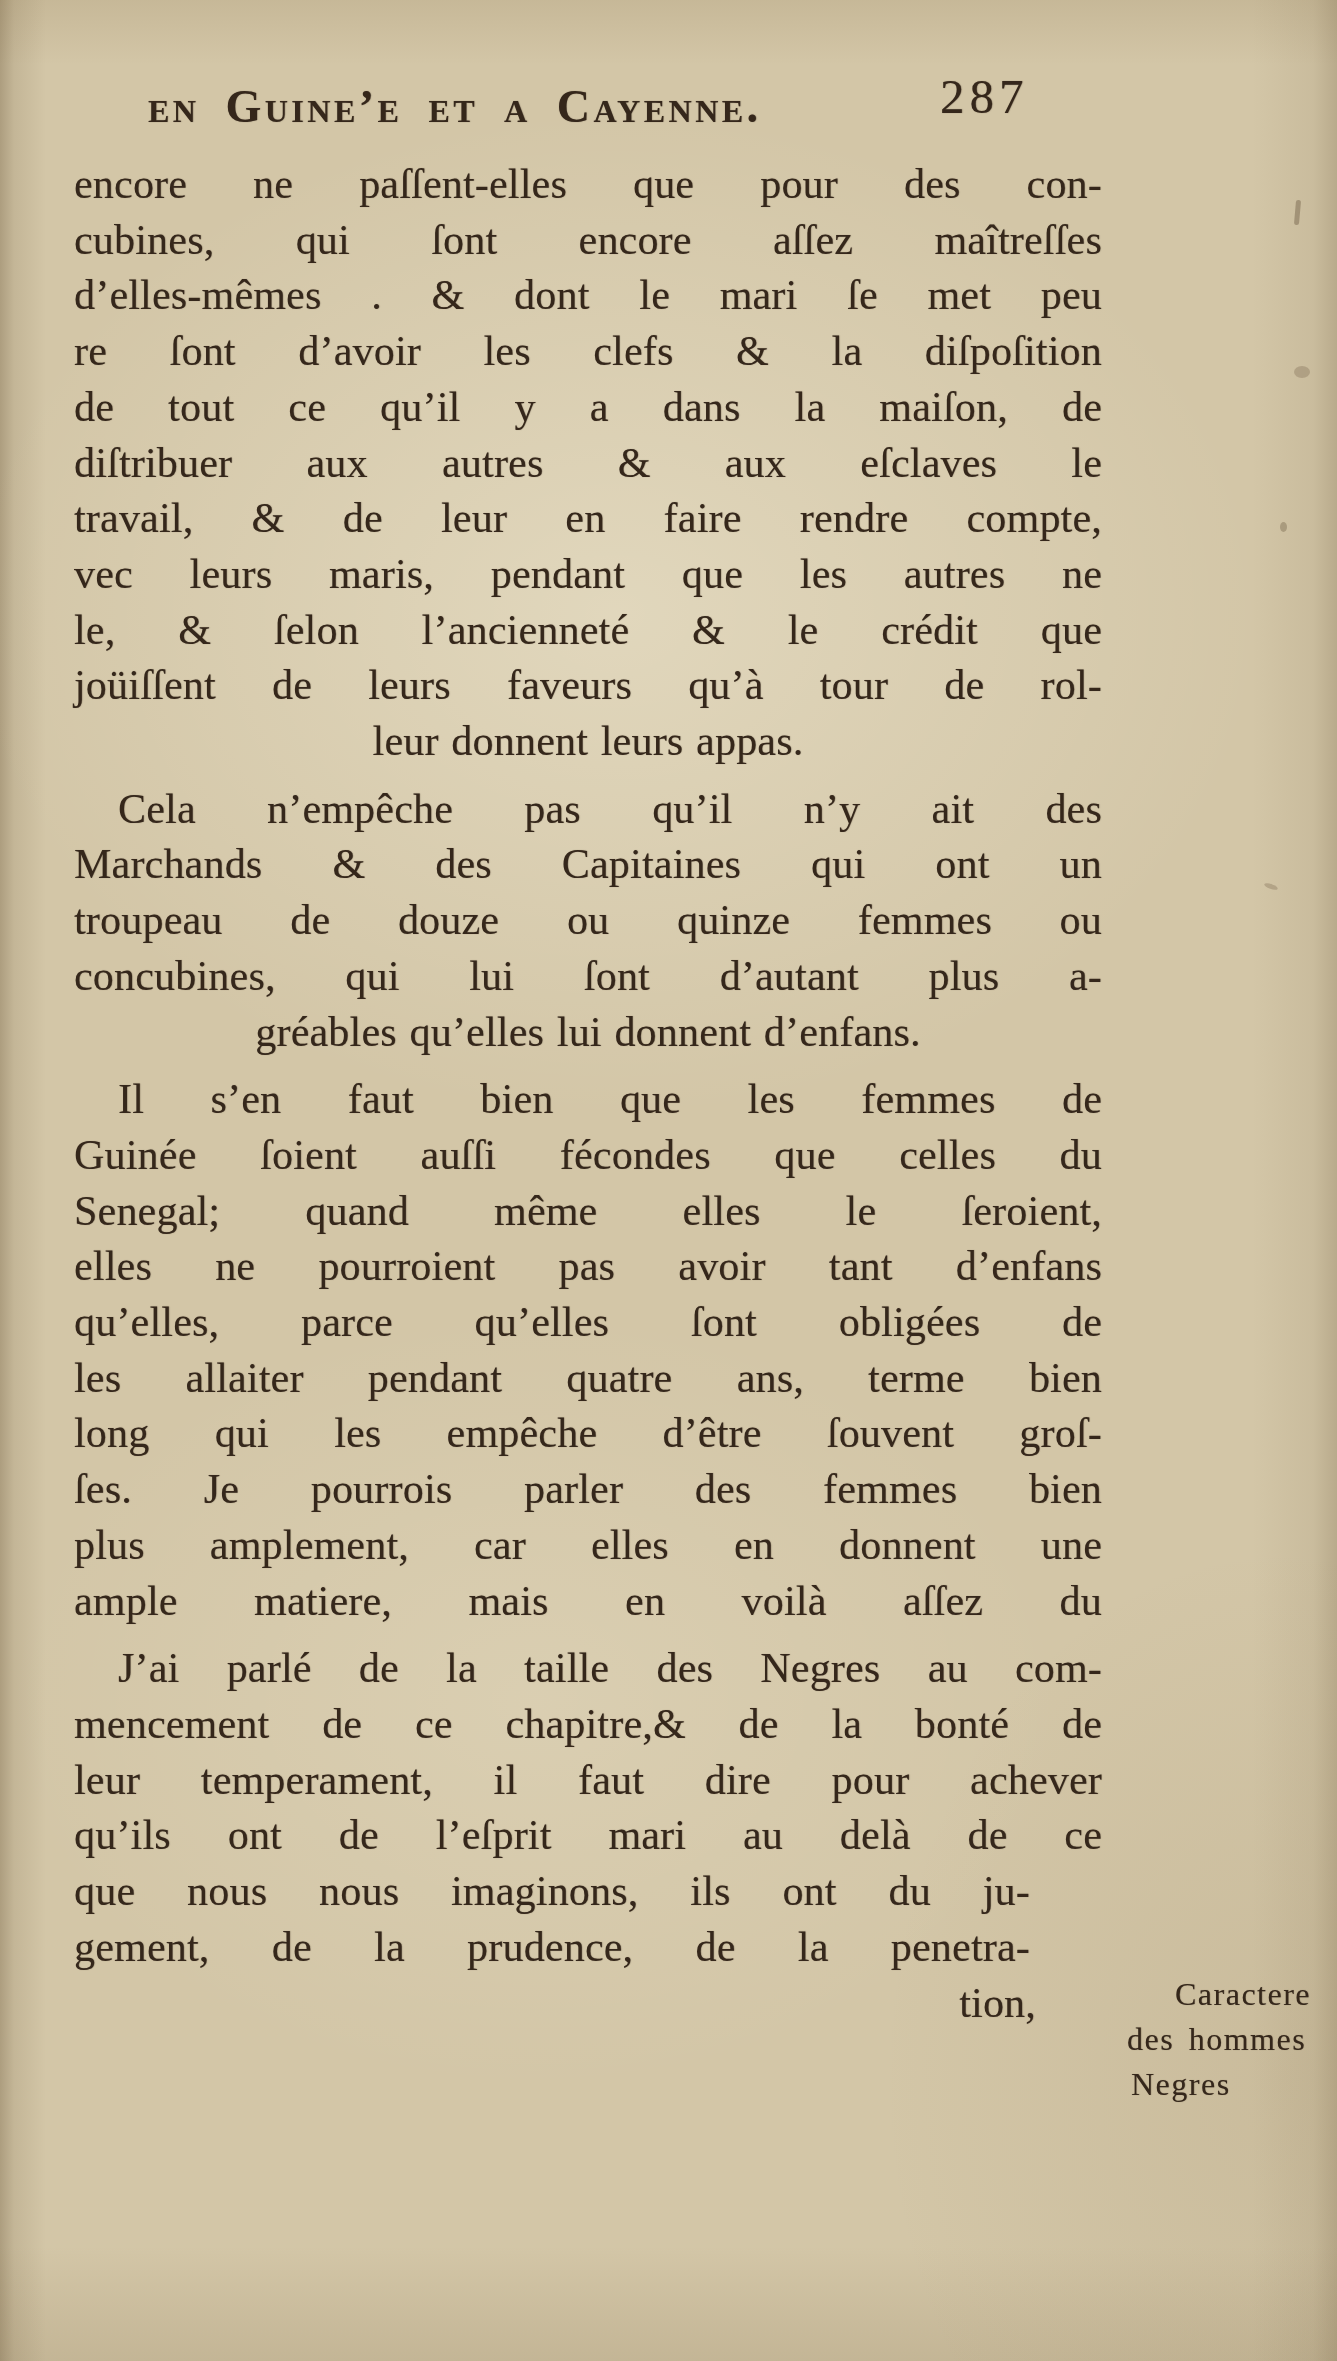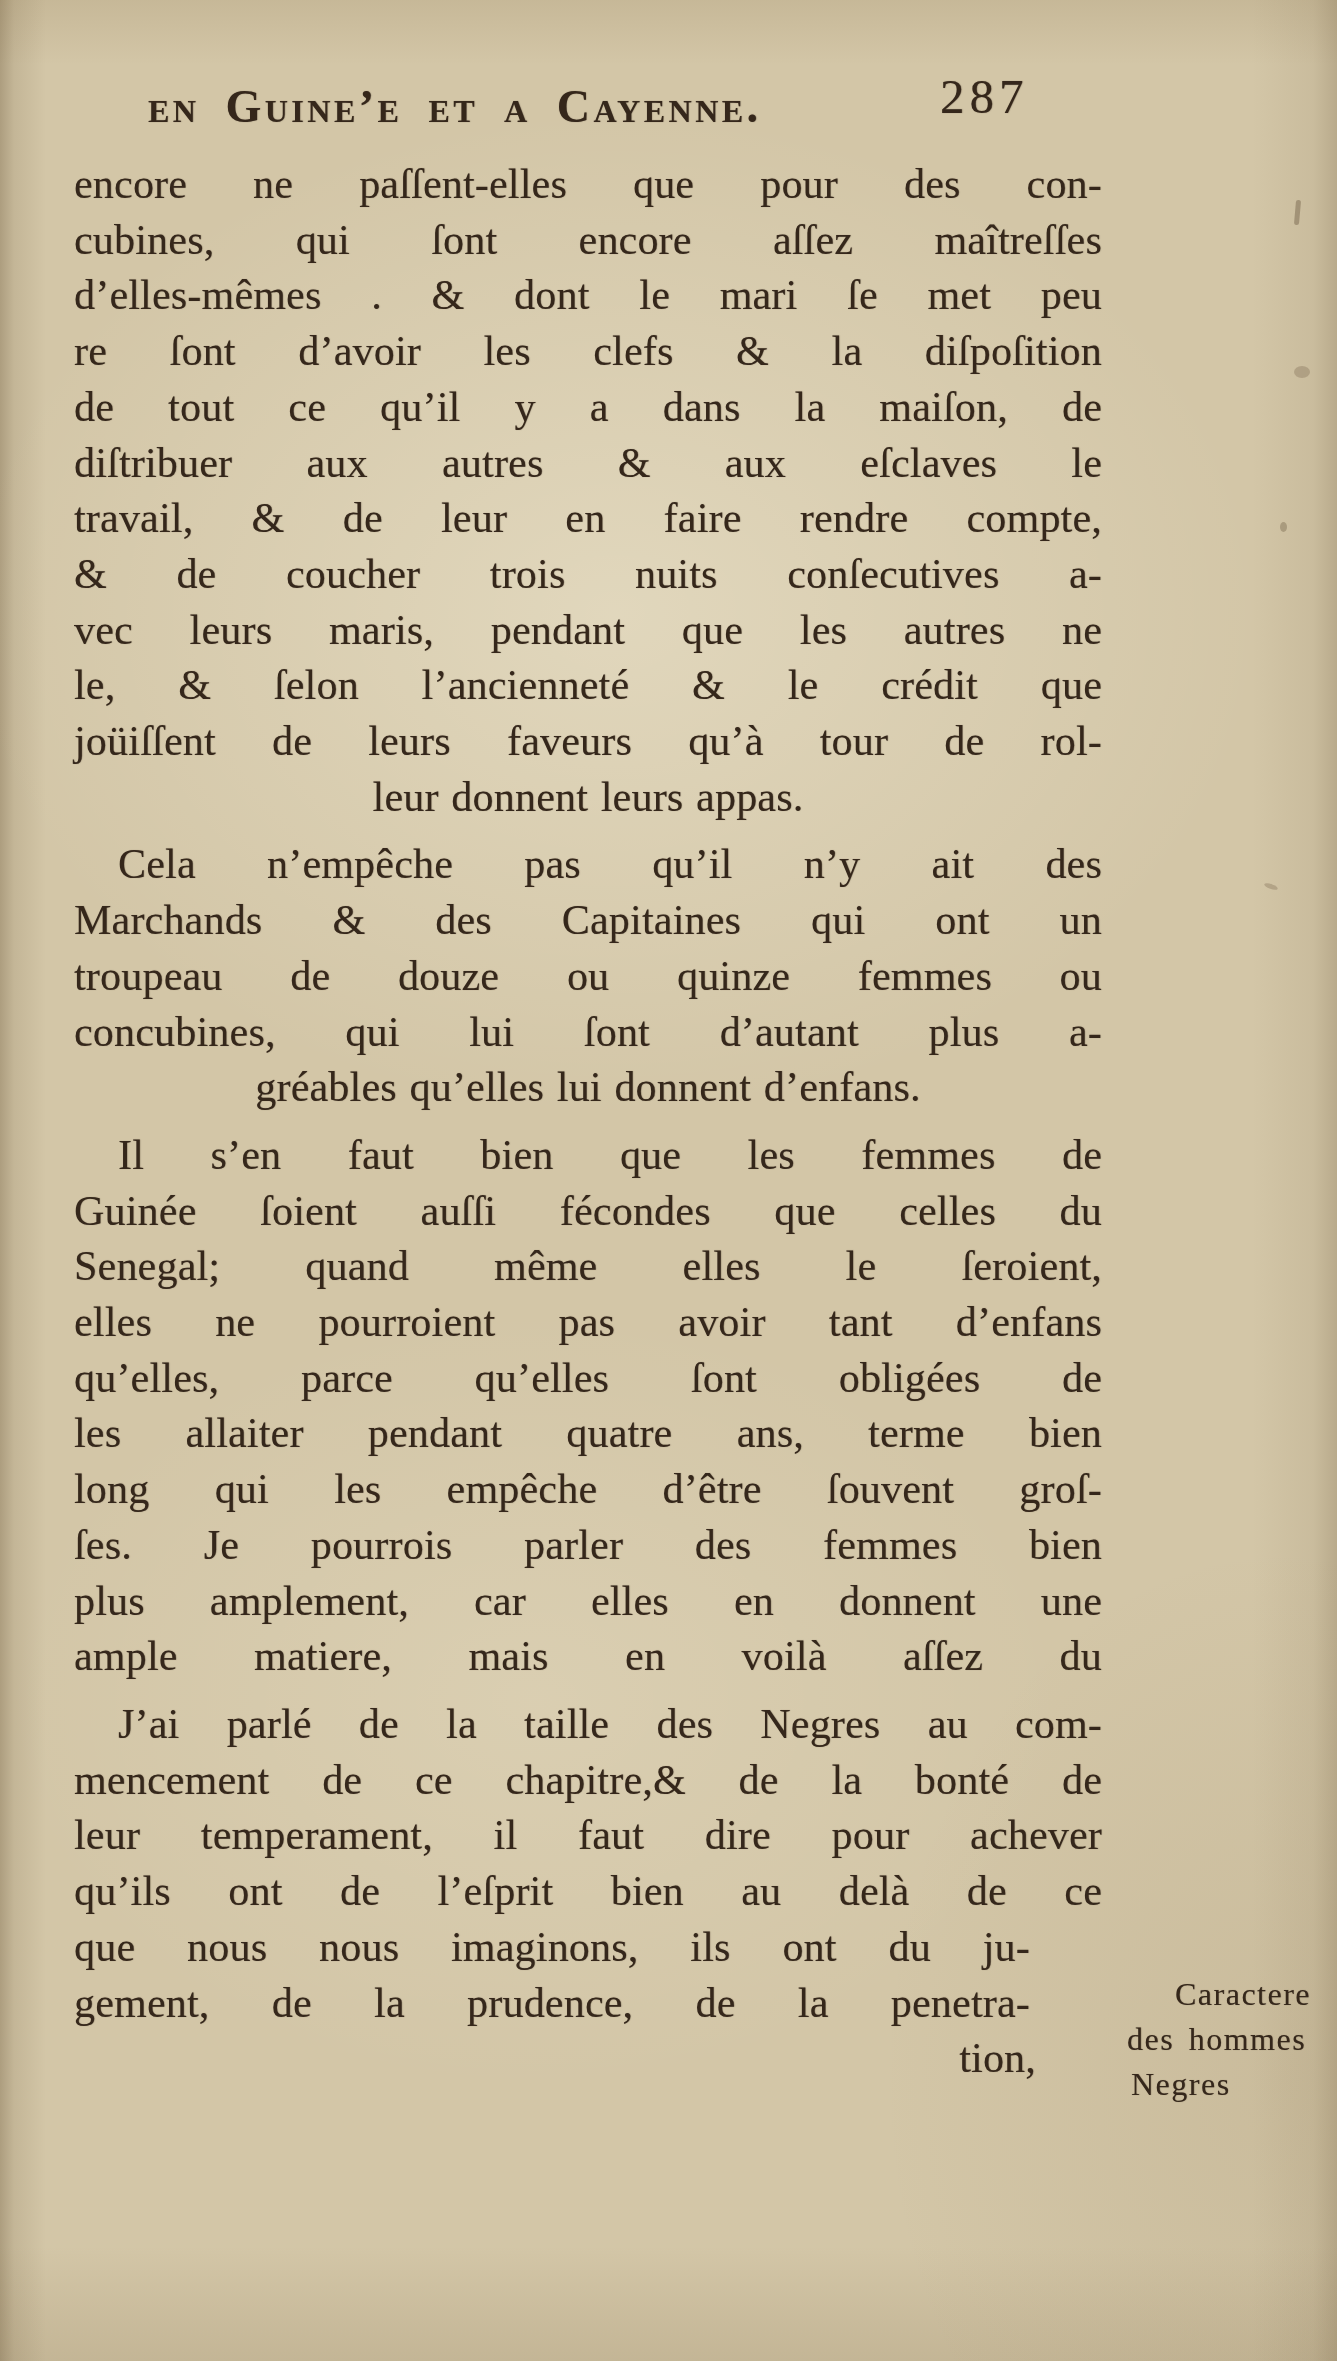--- a/index.html
+++ b/index.html
@@ -71,21 +71,20 @@
 
   <div class="text-block">
       <div class="para">
         <div class="ln j">encore ne paſſent-elles que pour des con-</div>
         <div class="ln j">cubines, qui ſont encore aſſez maîtreſſes</div>
         <div class="ln j">d’elles-mêmes . &amp; dont le mari ſe met peu</div>
         <div class="ln j">re ſont d’avoir les clefs &amp; la diſpoſition</div>
         <div class="ln j">de tout ce qu’il y a dans la maiſon, de</div>
         <div class="ln j">diſtribuer aux autres &amp; aux eſclaves le</div>
         <div class="ln j">travail, &amp; de leur en faire rendre compte,</div>
-        <div class="ln j">&amp; de coucher trois nuits conſecutives a-</div>
         <div class="ln j">vec leurs maris, pendant que les autres ne</div>
         <div class="ln j">le, &amp; ſelon l’ancienneté &amp; le crédit que</div>
         <div class="ln j">joüiſſent de leurs faveurs qu’à tour de rol-</div>
         <div class="ln">leur donnent leurs appas.</div>
       </div>
       <div class="para indent">
         <div class="ln j">Cela n’empêche pas qu’il n’y ait des</div>
         <div class="ln j">Marchands &amp; des Capitaines qui ont un</div>
         <div class="ln j">troupeau de douze ou quinze femmes ou</div>
         <div class="ln j">concubines, qui lui ſont d’autant plus a-</div>
@@ -100,21 +99,21 @@
         <div class="ln j">les allaiter pendant quatre ans, terme bien</div>
         <div class="ln j">long qui les empêche d’être ſouvent groſ-</div>
         <div class="ln j">ſes. Je pourrois parler des femmes bien</div>
         <div class="ln j">plus amplement, car elles en donnent une</div>
         <div class="ln j">ample matiere, mais en voilà aſſez du</div>
       </div>
       <div class="para indent">
         <div class="ln j">J’ai parlé de la taille des Negres au com-</div>
         <div class="ln j">mencement de ce chapitre,&amp; de la bonté de</div>
         <div class="ln j">leur temperament, il faut dire pour achever</div>
-        <div class="ln j">qu’ils ont de l’eſprit bien au delà de ce</div>
+        <div class="ln j">qu’ils ont de l’eſprit mari au delà de ce</div>
         <div class="ln j narrow">que nous nous imaginons, ils ont du ju-</div>
         <div class="ln j narrow">gement, de la prudence, de la penetra-</div>
         <div class="ln hang">tion,</div>
       </div>
     </div>
 
   <div class="margin-note">
     <div class="mn0">Caractere</div>
     <div class="mn1">des hommes</div>
     <div class="mn2">Negres</div>

